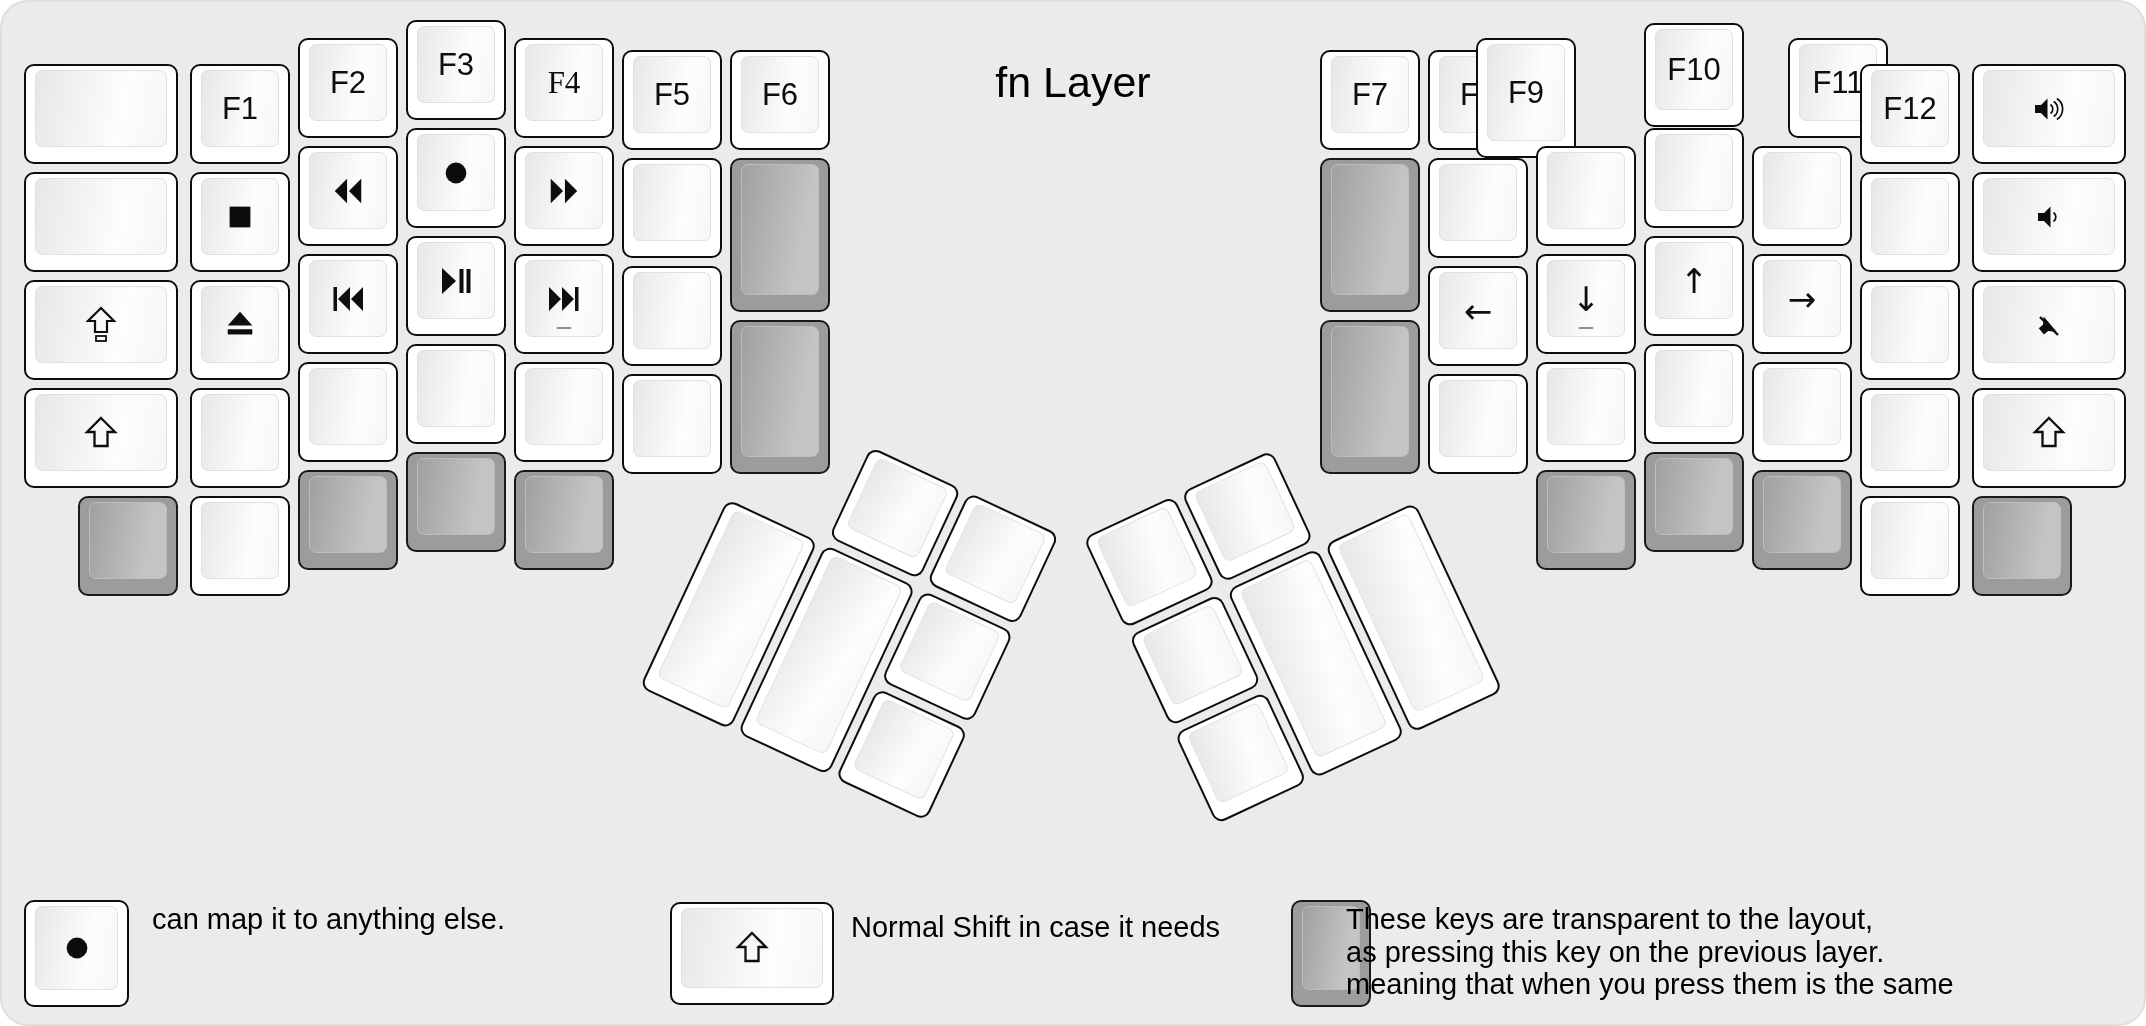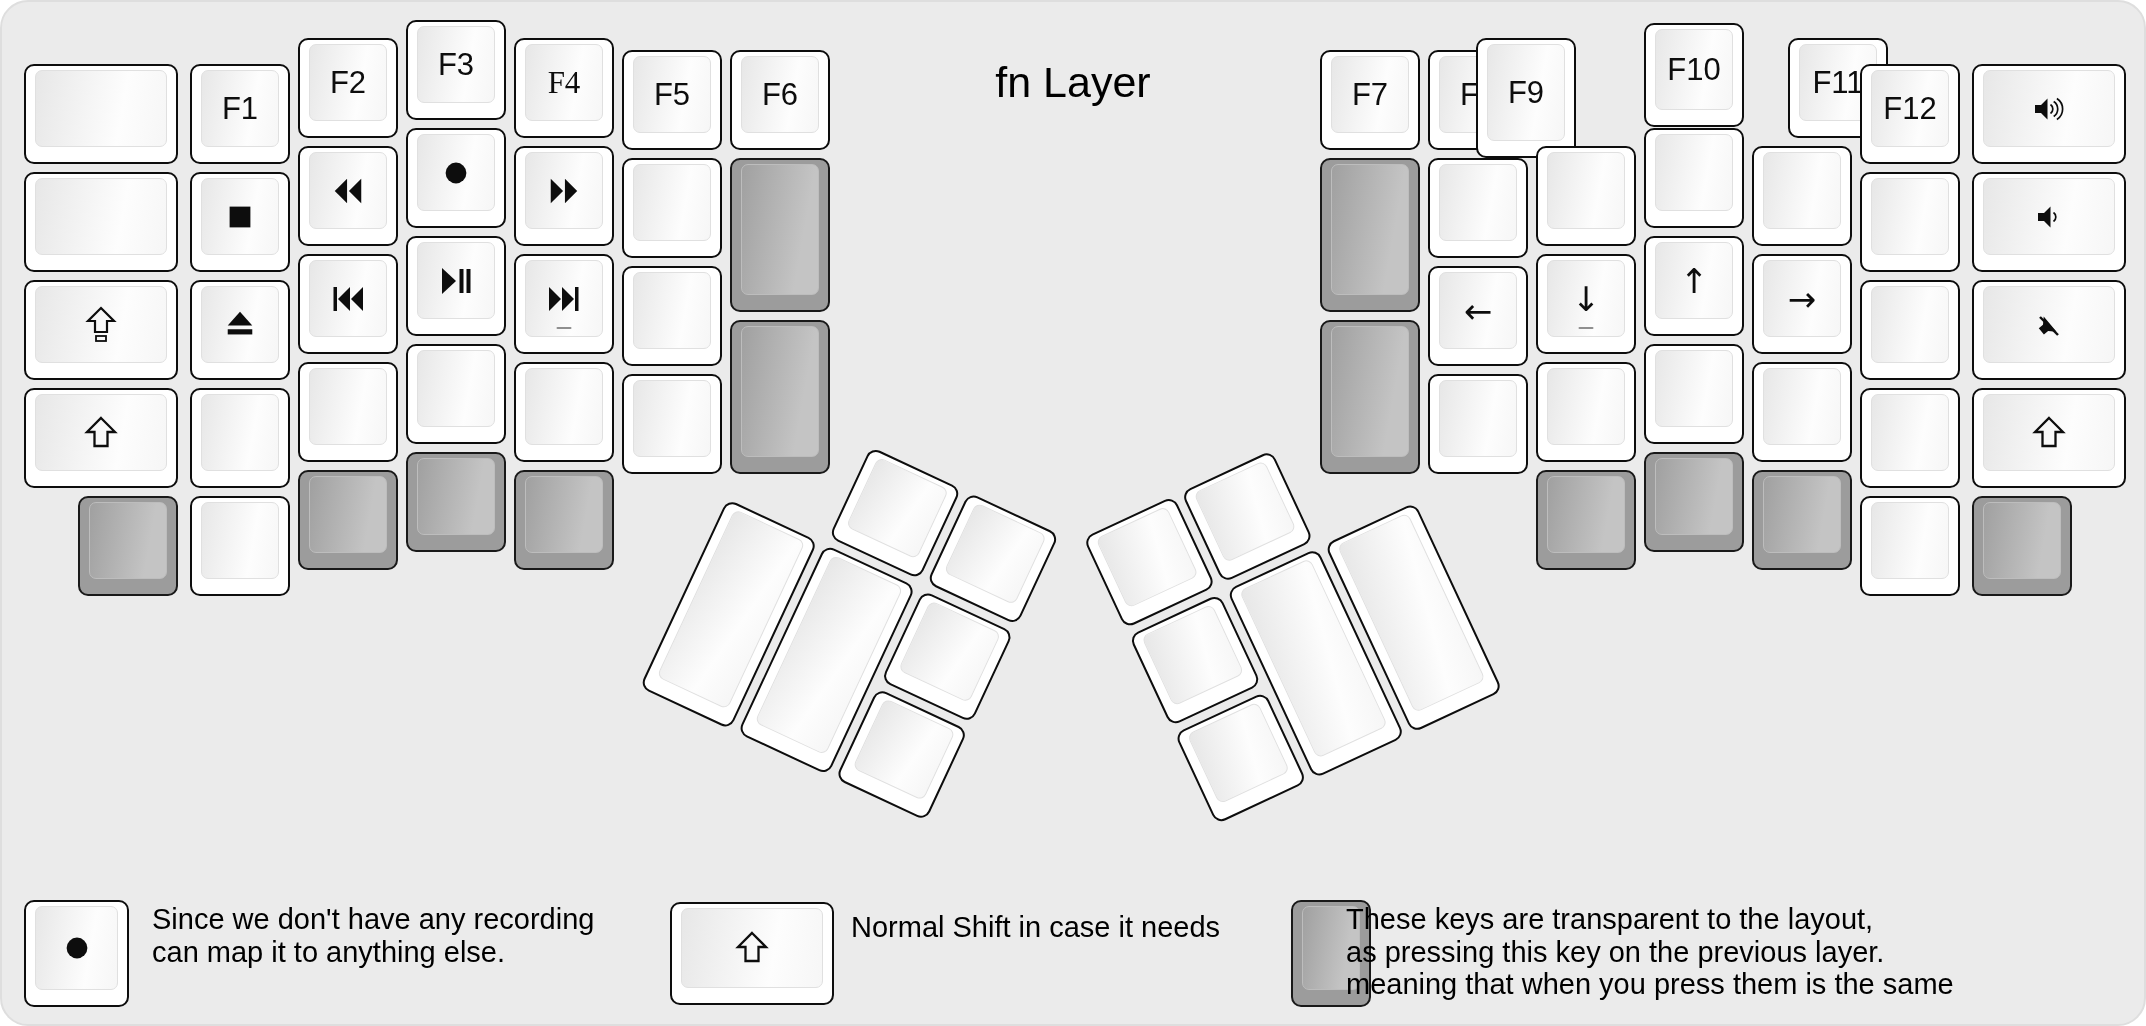--- a/index.html
+++ b/index.html
@@ -439,21 +439,20 @@
       </div>
       <div class="key" style="left: 108px; top: 108px; width: 100px; height: 208px;">
         <div class="cap"></div>
       </div>
       <div class="key" style="left: 216px; top: 108px; width: 100px; height: 208px;">
         <div class="cap"></div>
       </div>
     </div>
 
   <div class="legend-text" id="legend-text-1">
-    <div>Since we don't have any recording</div>
     <div>can map it to anything else.</div>
   </div>
   <div class="legend-text" id="legend-text-2">
     <div>Normal Shift in case it needs</div>
   </div>
   <div class="legend-text" id="legend-text-3">
     <div>These keys are transparent to the layout,</div>
     <div>as pressing this key on the previous layer.</div>
     <div>meaning that when you press them is the same</div>
   </div>

